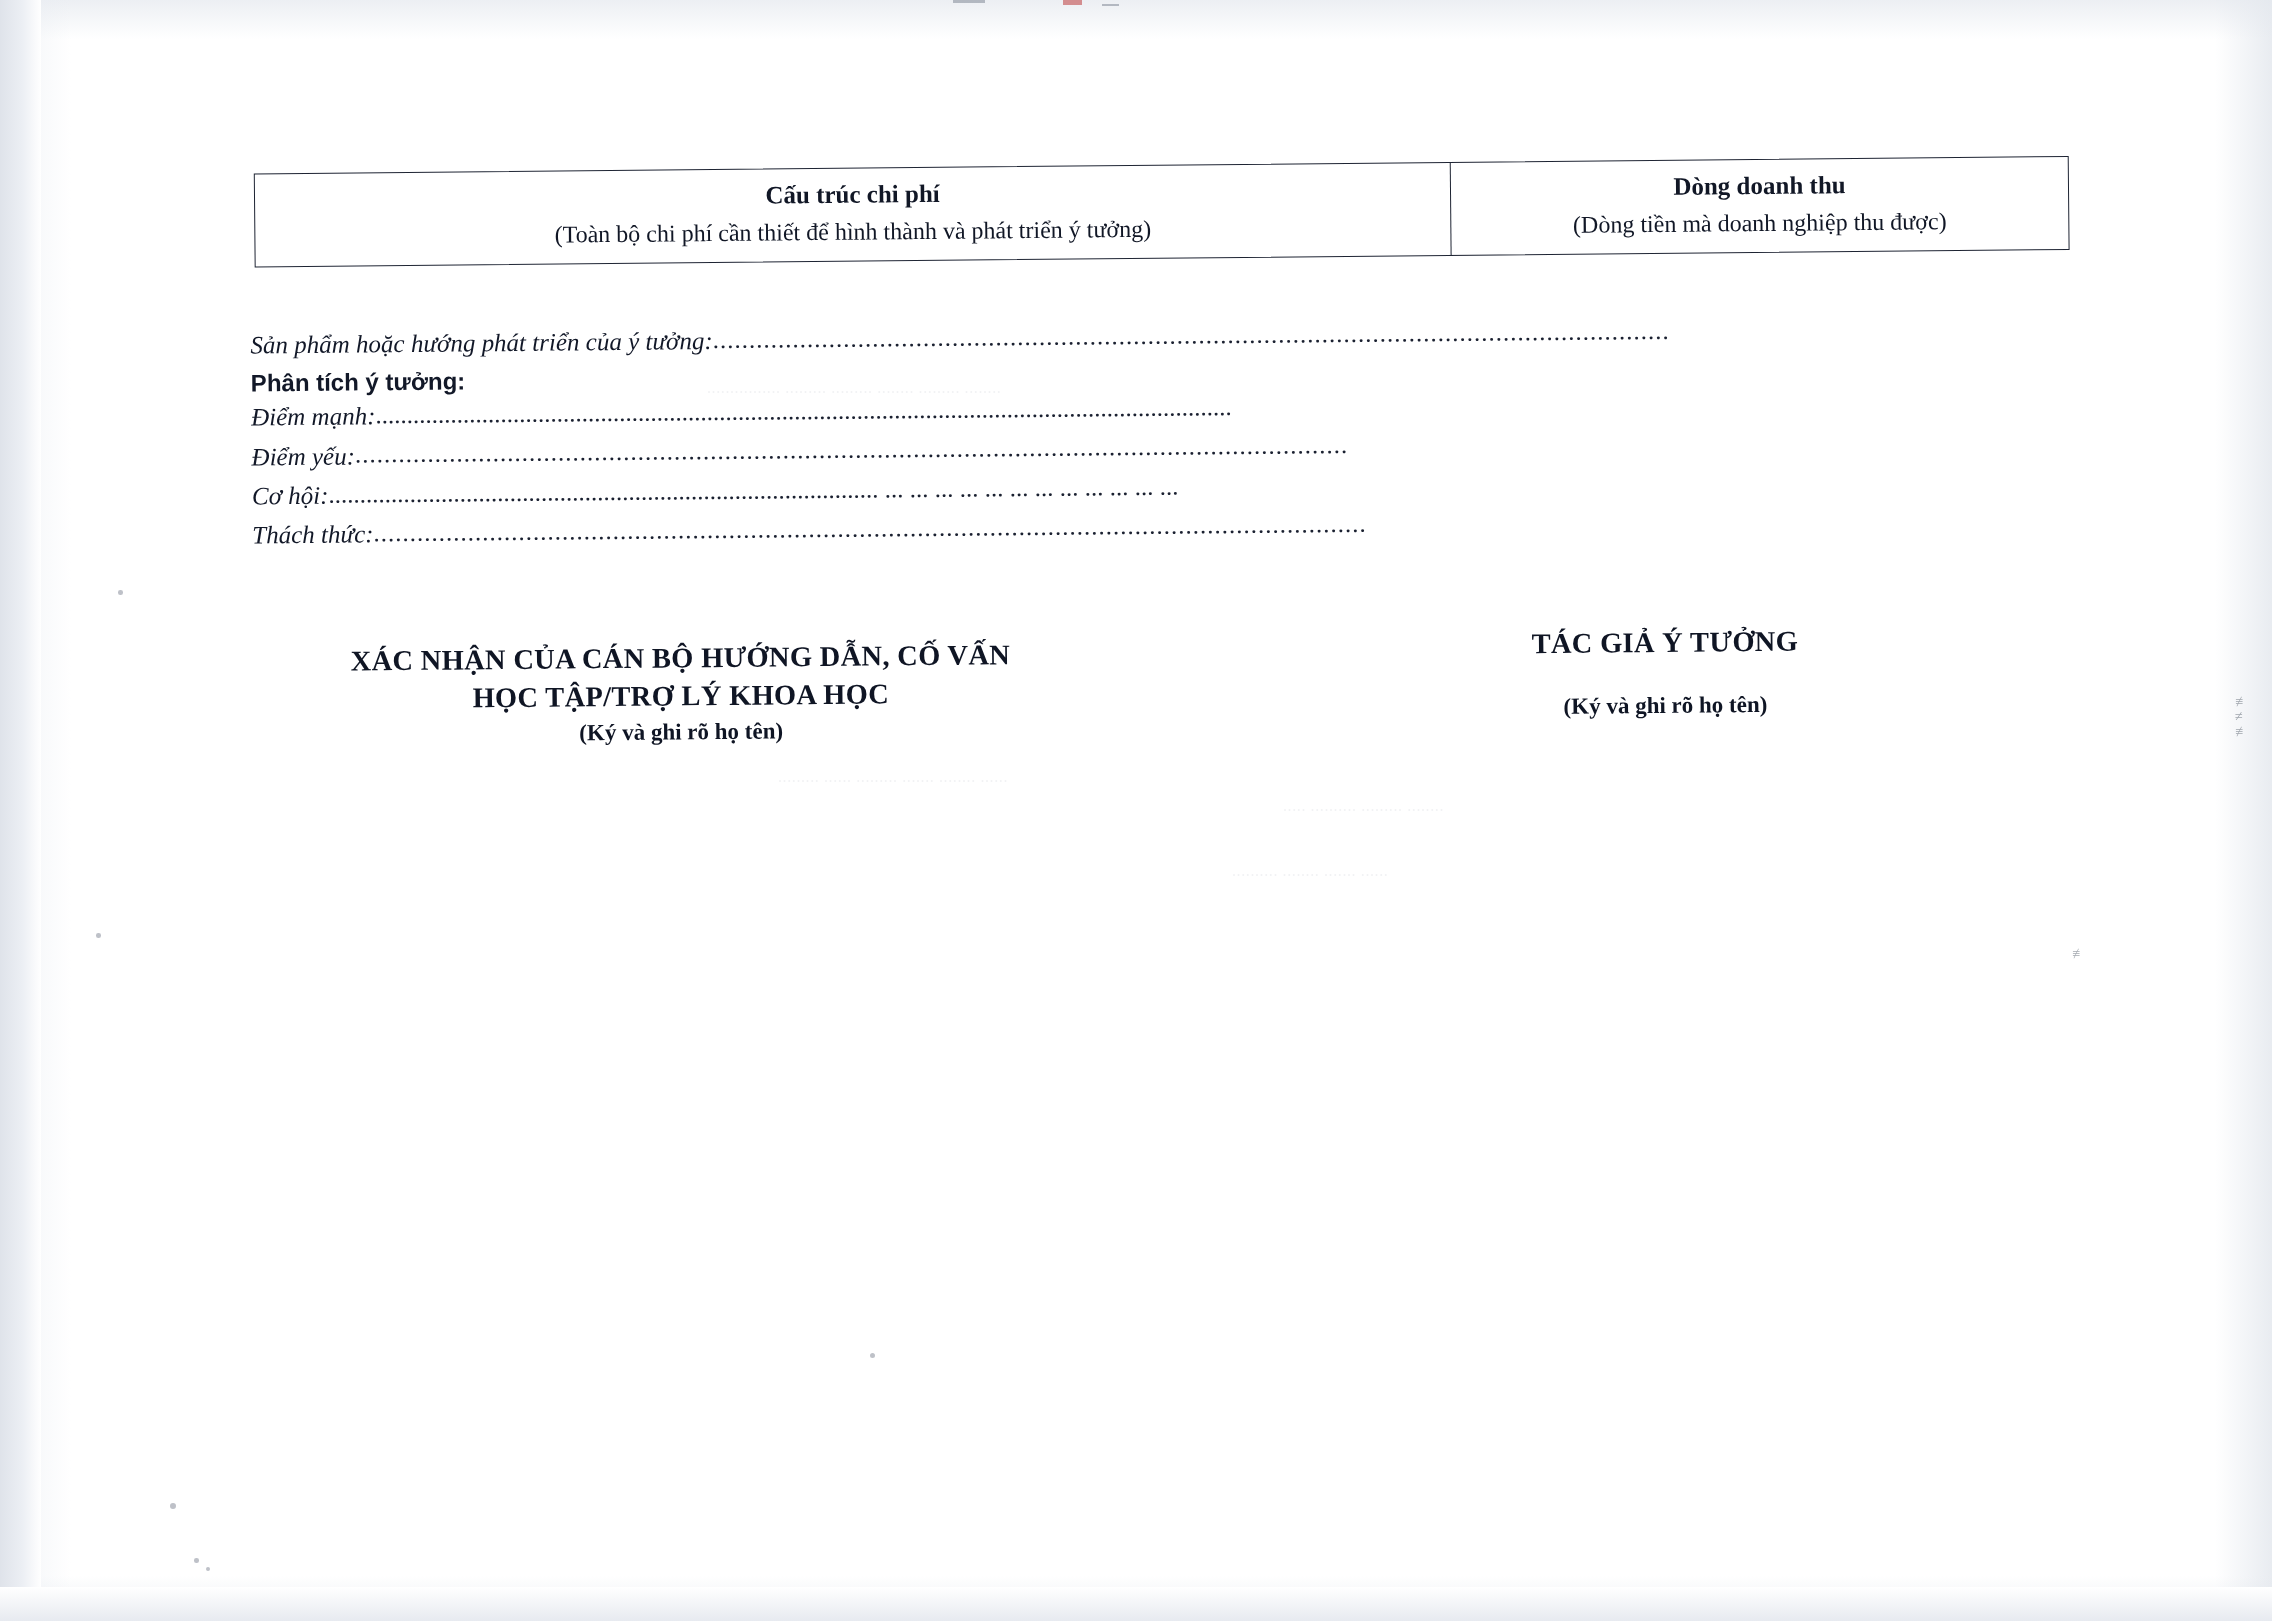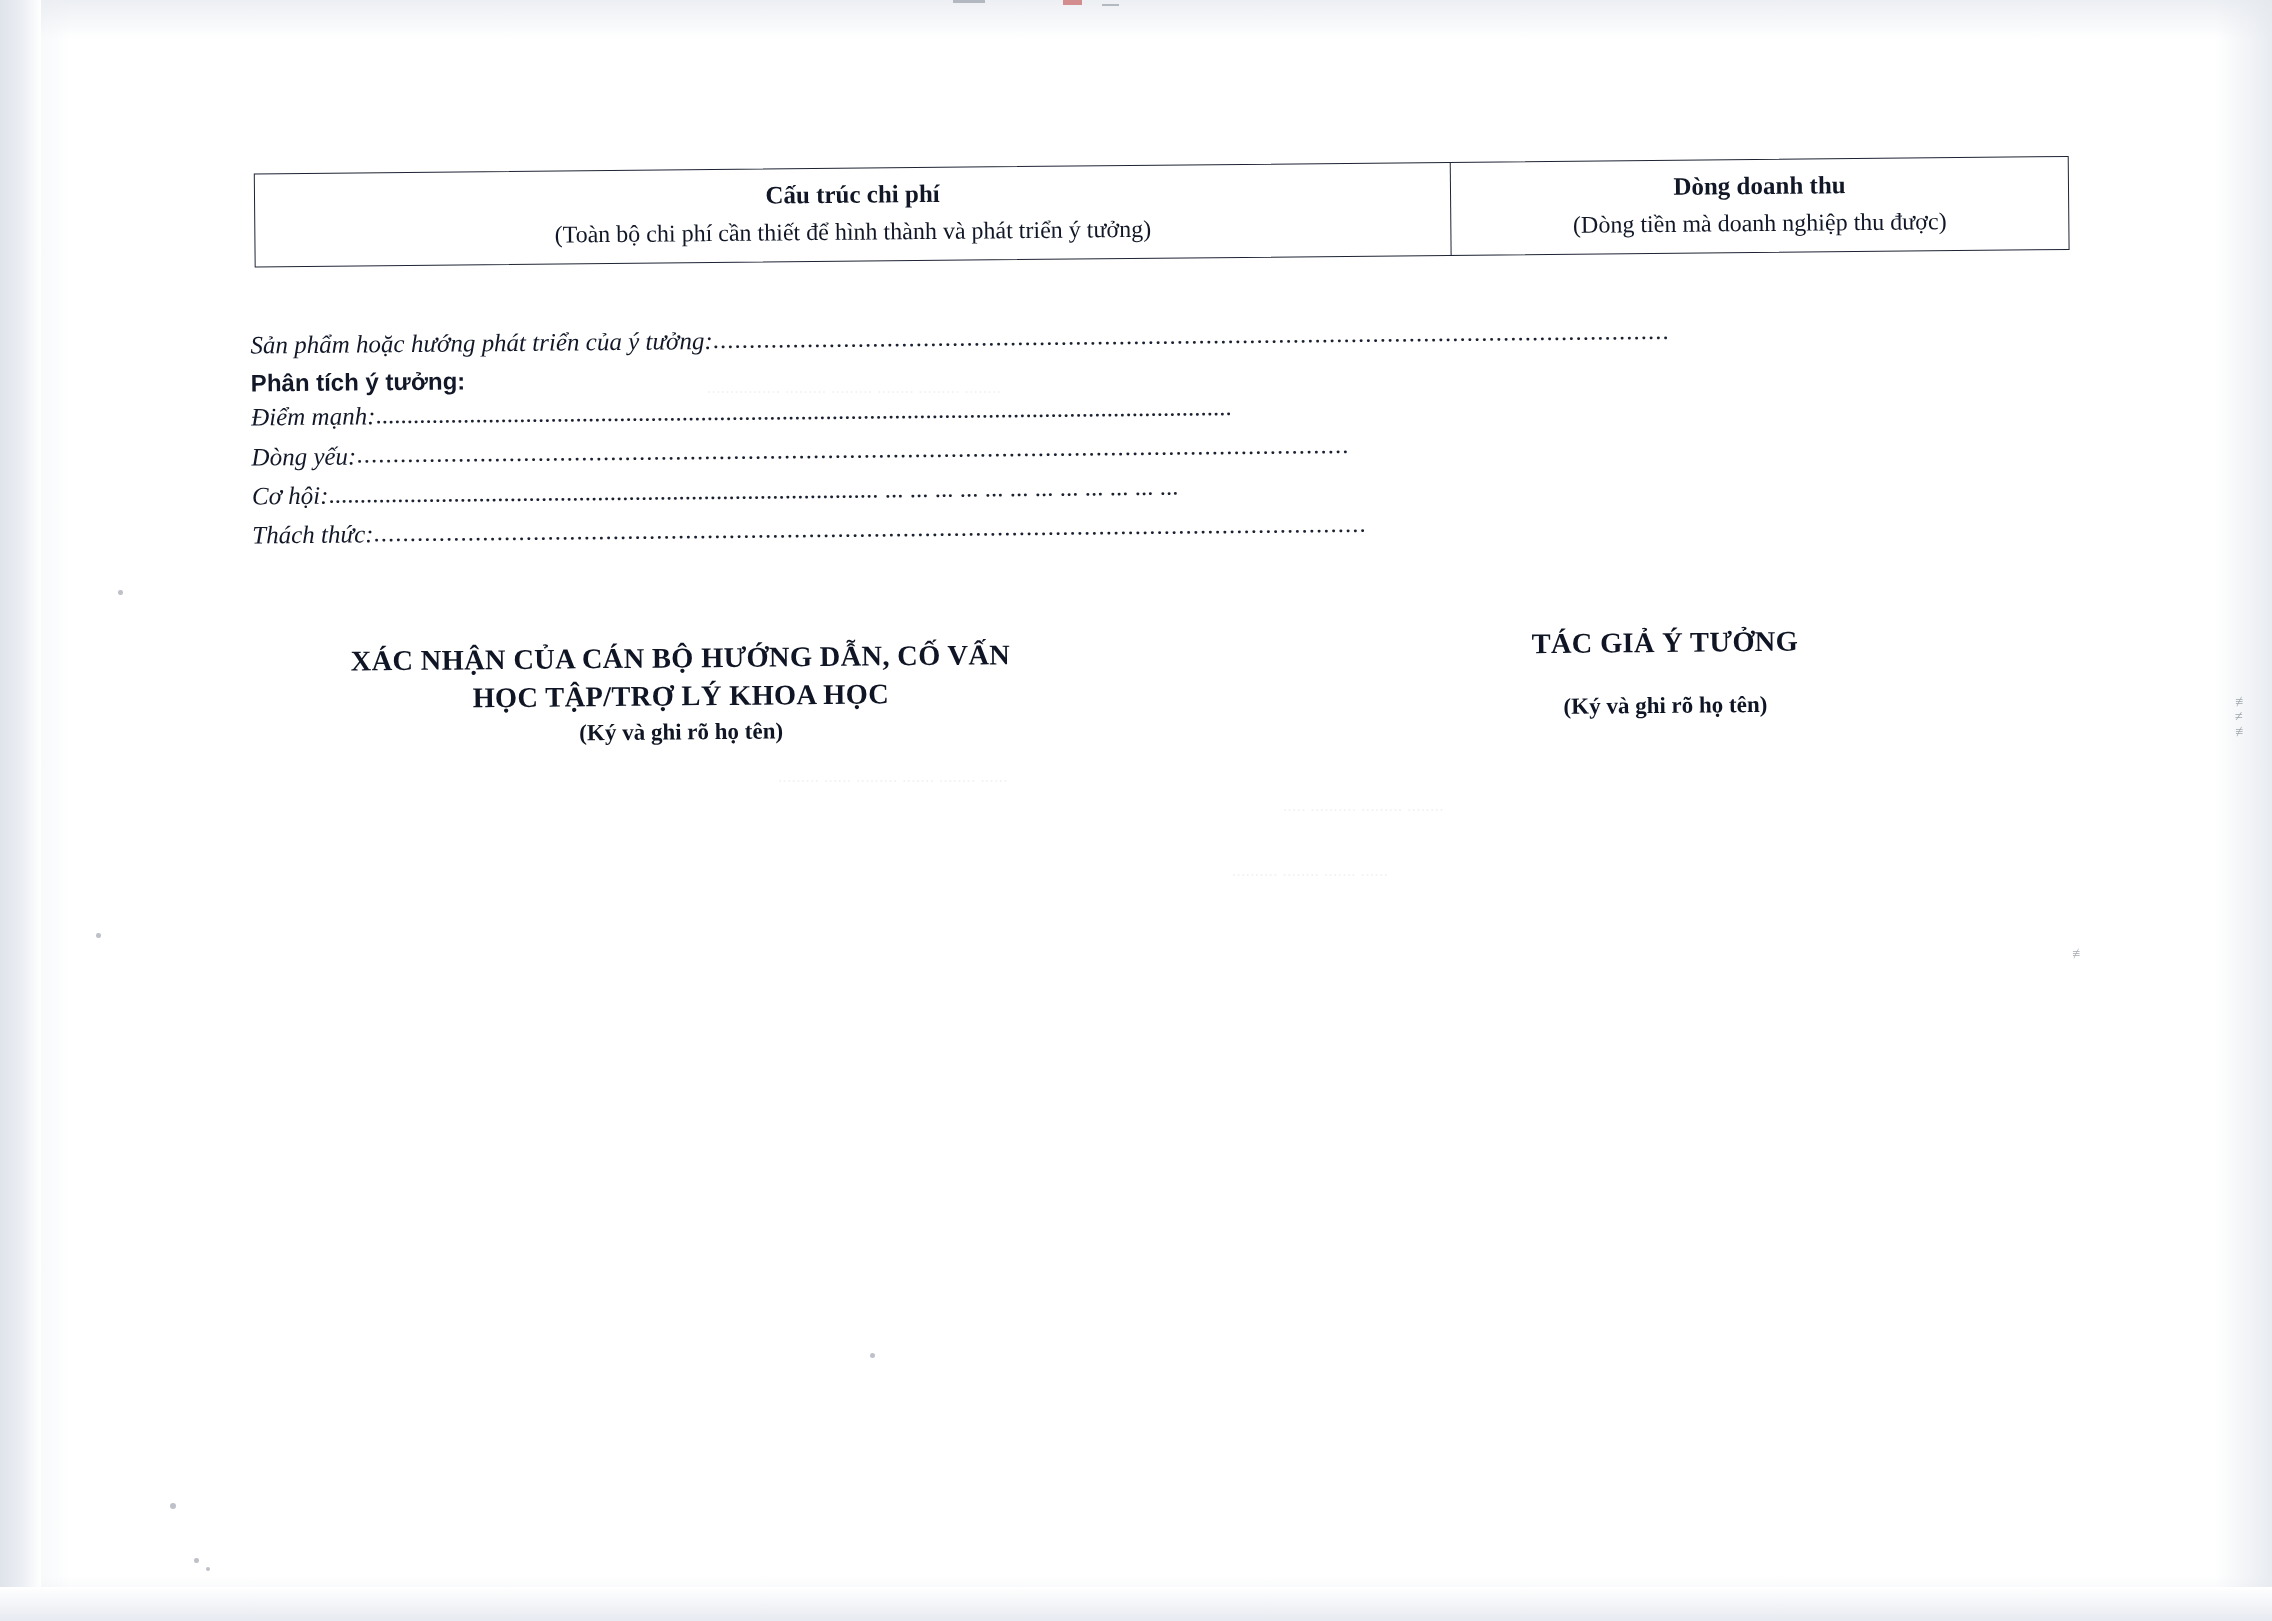--- a/index.html
+++ b/index.html
@@ -246,21 +246,21 @@
       <div class="field-row row-label-only">
         <span class="lbl-bold">Phân tích ý tưởng:</span>
       </div>
 
       <div class="field-row">
         <span class="lbl-italic">Điểm mạnh:</span>
         <span class="dots dots-tight">.........................................................................................................................................</span>
       </div>
 
       <div class="field-row">
-        <span class="lbl-italic">Dòng yếu:</span>
+        <span class="lbl-italic">Điểm yếu:</span>
         <span class="dots">.........................................................................................................................................</span>
       </div>
 
       <div class="field-row">
         <span class="lbl-italic">Cơ hội:</span>
         <span class="dots dots-tight">........................................................................................ ... ... ... ... ... ... ... ... ... ... ... ...</span>
       </div>
 
       <div class="field-row">
         <span class="lbl-italic">Thách thức:</span>

